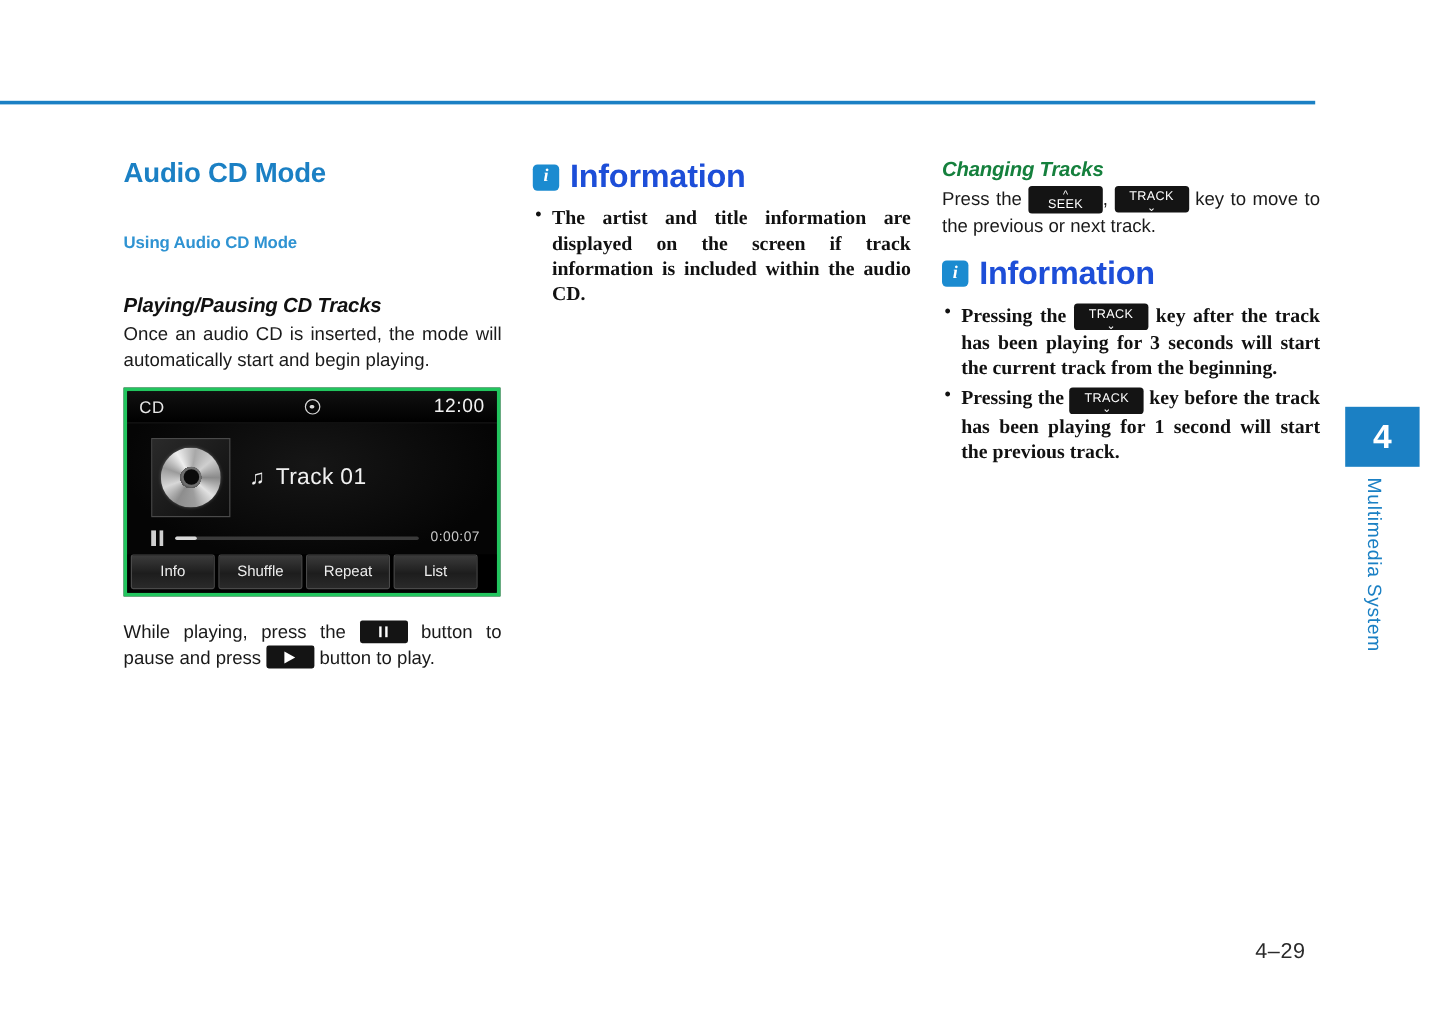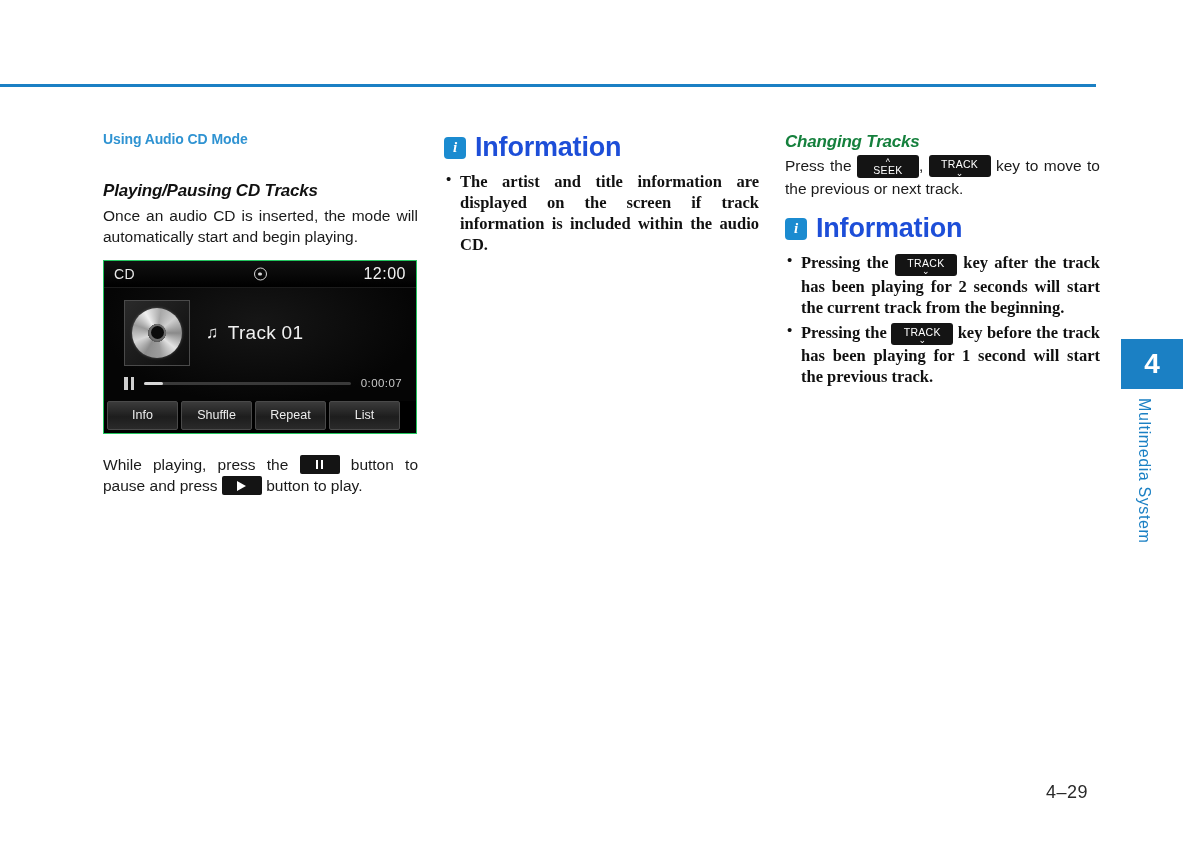--- a/index.html
+++ b/index.html
@@ -213,21 +213,21 @@
   }
 
   
   .hu {
     width: 314px;
     height: 174px;
     background: #000;
     position: relative;
     margin: 12px 0 20px 0;
     overflow: hidden;
-    border: 1px solid #22c55e;
+    border: 3px solid #22c55e;
     box-sizing: border-box;
   }
   .hu-topbar {
     height: 26px;
     background: linear-gradient(#111, #000);
     border-bottom: 1px solid #1c1c1c;
     display: flex;
     align-items: center;
     padding: 0 10px;
     position: relative;
@@ -429,20 +429,21 @@
 </style>
 </head>
 <body>
 
 <div class="top-rule"></div>
 
 <div class="columns">
 
   <div class="col">
 
+    <h1 class="h1-blue">Audio CD Mode</h1>
 
     <h2 class="h2-blue">Using Audio CD Mode</h2>
 
     <h3 class="h3-italic">Playing/Pausing CD Tracks</h3>
 
     <p class="body-text">Once an audio CD is inserted, the mode will automatically start and begin playing.</p>
 
     <div class="hu">
 
       <div class="hu-topbar">
@@ -516,21 +517,21 @@
     <h3 class="h3-plain">Changing Tracks</h3>
 
     <p class="body-text loose"><span>Press the</span>&nbsp;<span class="key-chip seek"><span class="chev">^</span><span class="key-label">SEEK</span></span><span>,</span>&nbsp;<span class="key-chip track"><span class="key-label">TRACK</span><span class="chev">⌄</span></span>&nbsp;<span>key to move to the previous or next track.</span></p>
 
     <div class="info-head">
       <span class="info-badge">i</span>
       <span class="info-title">Information</span>
     </div>
 
     <ul class="info-list">
-      <li><span>Pressing the</span>&nbsp;<span class="key-chip track"><span class="key-label">TRACK</span><span class="chev">⌄</span></span>&nbsp;<span>key after the track has been playing for 2 seconds will start the current track from the beginning.</span></li>
+      <li><span>Pressing the</span>&nbsp;<span class="key-chip track"><span class="key-label">TRACK</span><span class="chev">⌄</span></span>&nbsp;<span>key after the track has been playing for 3 seconds will start the current track from the beginning.</span></li>
       <li><span>Pressing the</span>&nbsp;<span class="key-chip track"><span class="key-label">TRACK</span><span class="chev">⌄</span></span>&nbsp;<span>key before the track has been playing for 1 second will start the previous track.</span></li>
     </ul>
 
   </div>
 </div>
 
 <div class="chapter-tab">4</div>
 <div class="chapter-label">Multimedia System</div>
 
 <div class="page-number">4–29</div>

